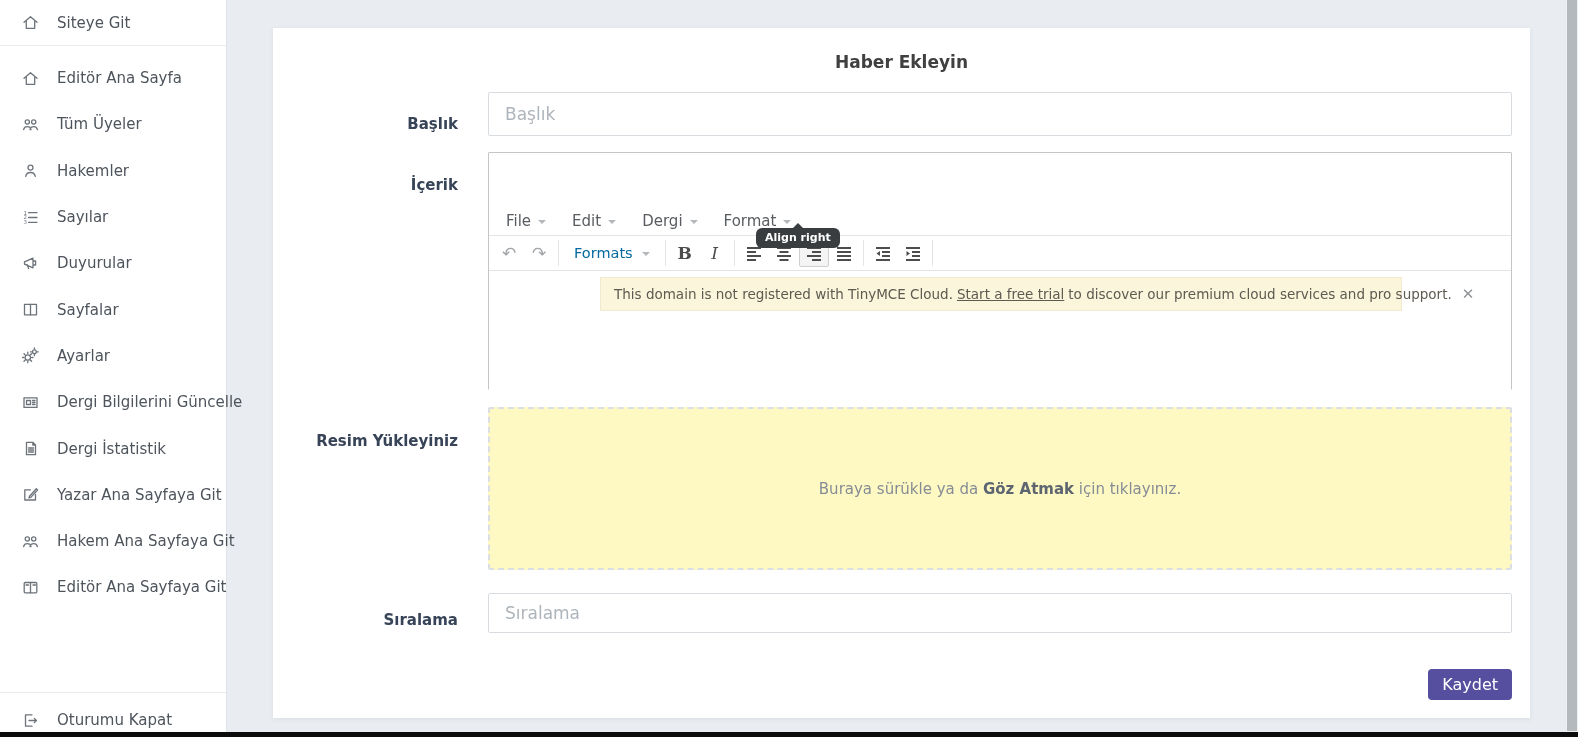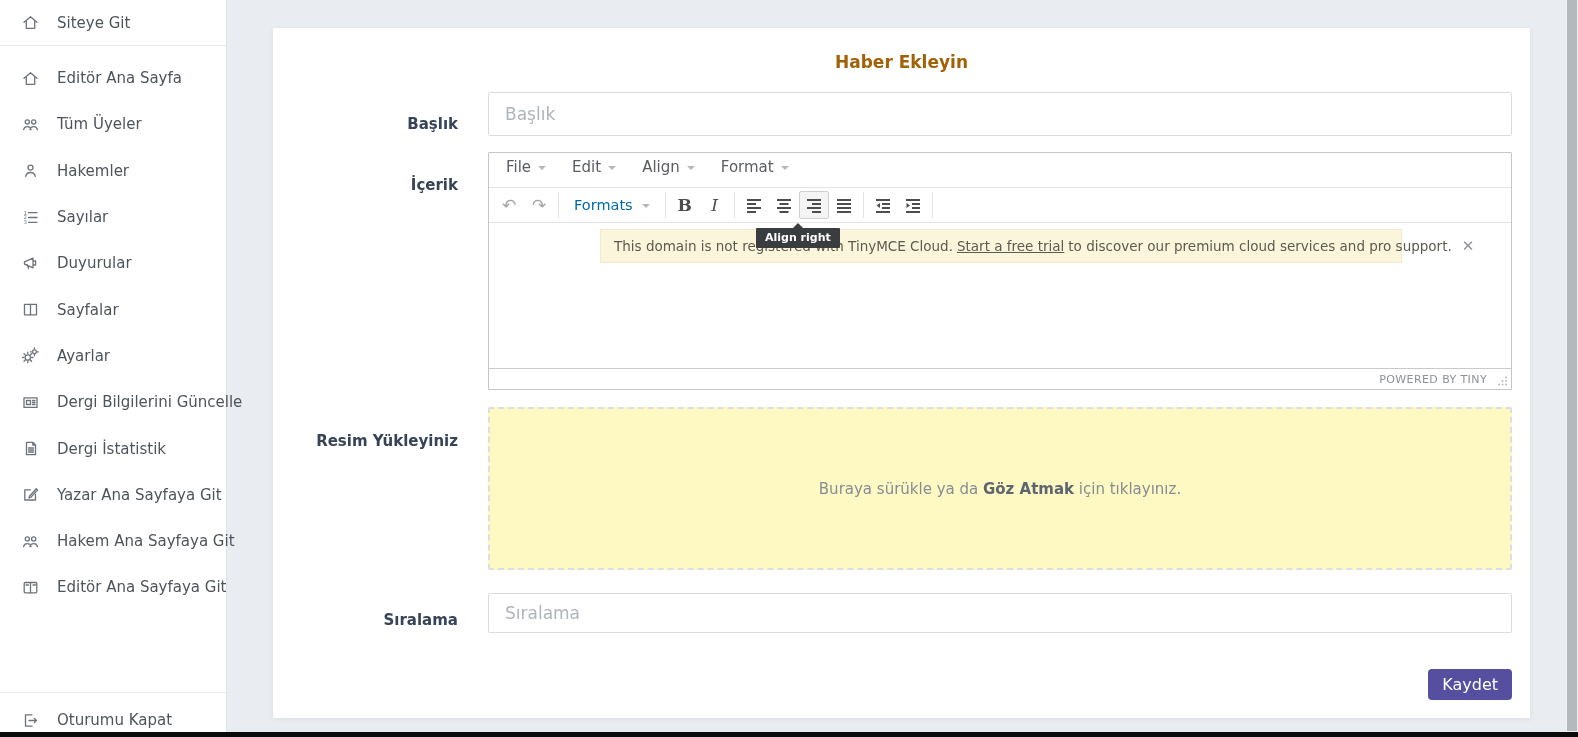--- a/index.html
+++ b/index.html
@@ -28,21 +28,21 @@
   .icn { stroke:#6d737a; fill:none; stroke-width:1.3; stroke-linecap:round; stroke-linejoin:round; }
   .icn text { fill:#6d737a; stroke:none; font-size:5.5px; font-family:"DejaVu Sans",sans-serif; }
 
   
   .card {
     position:absolute; left:273px; top:28px; width:1257px; height:690px;
     background:#ffffff; box-shadow:0 1px 5px rgba(40,50,70,0.08); z-index:1;
   }
   .page-title {
     position:absolute; top:24px; left:0; width:100%;
-    text-align:center; font-size:17px; font-weight:bold; color:#a16207;
+    text-align:center; font-size:17px; font-weight:bold; color:#404040;
   }
   .f-label {
     position:absolute; left:0; width:185px; text-align:right;
     font-size:15px; font-weight:bold; color:#374357;
   }
   .f-input {
     position:absolute; left:215px; width:1024px;
     border:1px solid #d8dce0; border-radius:2px; background:#fff;
     font-size:17px; color:#333; padding:0 16px;
     font-family:"DejaVu Sans","Liberation Sans",sans-serif; outline:none;
@@ -54,22 +54,23 @@
   .lbl-icerik { top:148px; }
   .lbl-resim  { top:404px; }
   .lbl-siralama { top:583px; }
 
   
   .editor {
     position:absolute; left:215px; top:124px; width:1024px; height:238px;
     border:1px solid #c5c5c5; border-radius:1px; background:#fff;
   }
   .mce-menubar {
-    height:35px; display:flex; align-items:flex-start; padding-left:4px;
+    height:35px; display:flex; align-items:flex-end; padding-left:4px;
     border-bottom:1px solid #e2e4e6;
+    margin-top:48px;
   }
   .menu-item {
     display:flex; align-items:center; gap:7px; padding:0 13px;
     font-size:15px; color:#595c61; height:28px; cursor:pointer;
   }
   .caret {
     width:0; height:0; border-left:4px solid transparent;
     border-right:4px solid transparent; border-top:4px solid #b5b8bb;
     margin-top:2px;
   }
@@ -108,21 +109,21 @@
     height:22px; border-top:1px solid #cacaca;
     display:flex; align-items:center; justify-content:flex-end;
     padding-right:24px; position:relative;
   }
   .powered { font-size:11px; color:#8b9197; letter-spacing:0.4px; }
   .resize-handle { position:absolute; right:3px; bottom:3px; cursor:nwse-resize; }
   .resize-handle circle { fill:#b7babd; }
   .mce-tooltip {
     position:absolute; left:267px; top:75px; z-index:20;
     background:#3a3d40; color:#fff; font-size:11px; font-weight:bold;
-    padding:3px 9px 4px; border-radius:1px; white-space:nowrap;
+    padding:3px 9px 4px; border-radius:6px; white-space:nowrap;
   }
   .mce-tooltip:before {
     content:""; position:absolute; top:-5px; left:50%; margin-left:-5px;
     border-left:5px solid transparent; border-right:5px solid transparent;
     border-bottom:5px solid #3a3d40;
   }
 
   
   .dropzone {
     position:absolute; left:215px; top:379px; width:1024px; height:163px;
@@ -271,21 +272,21 @@
     <div class="mce-menubar">
       <div class="menu-item">
         <span>File</span>
         <span class="caret"></span>
       </div>
       <div class="menu-item">
         <span>Edit</span>
         <span class="caret"></span>
       </div>
       <div class="menu-item">
-        <span>Align</span>
+        <span>Dergi</span>
         <span class="caret"></span>
       </div>
       <div class="menu-item">
         <span>Format</span>
         <span class="caret"></span>
       </div>
     </div>
 
     <div class="mce-toolbar">
       <div class="tb-btn tb-undo">

